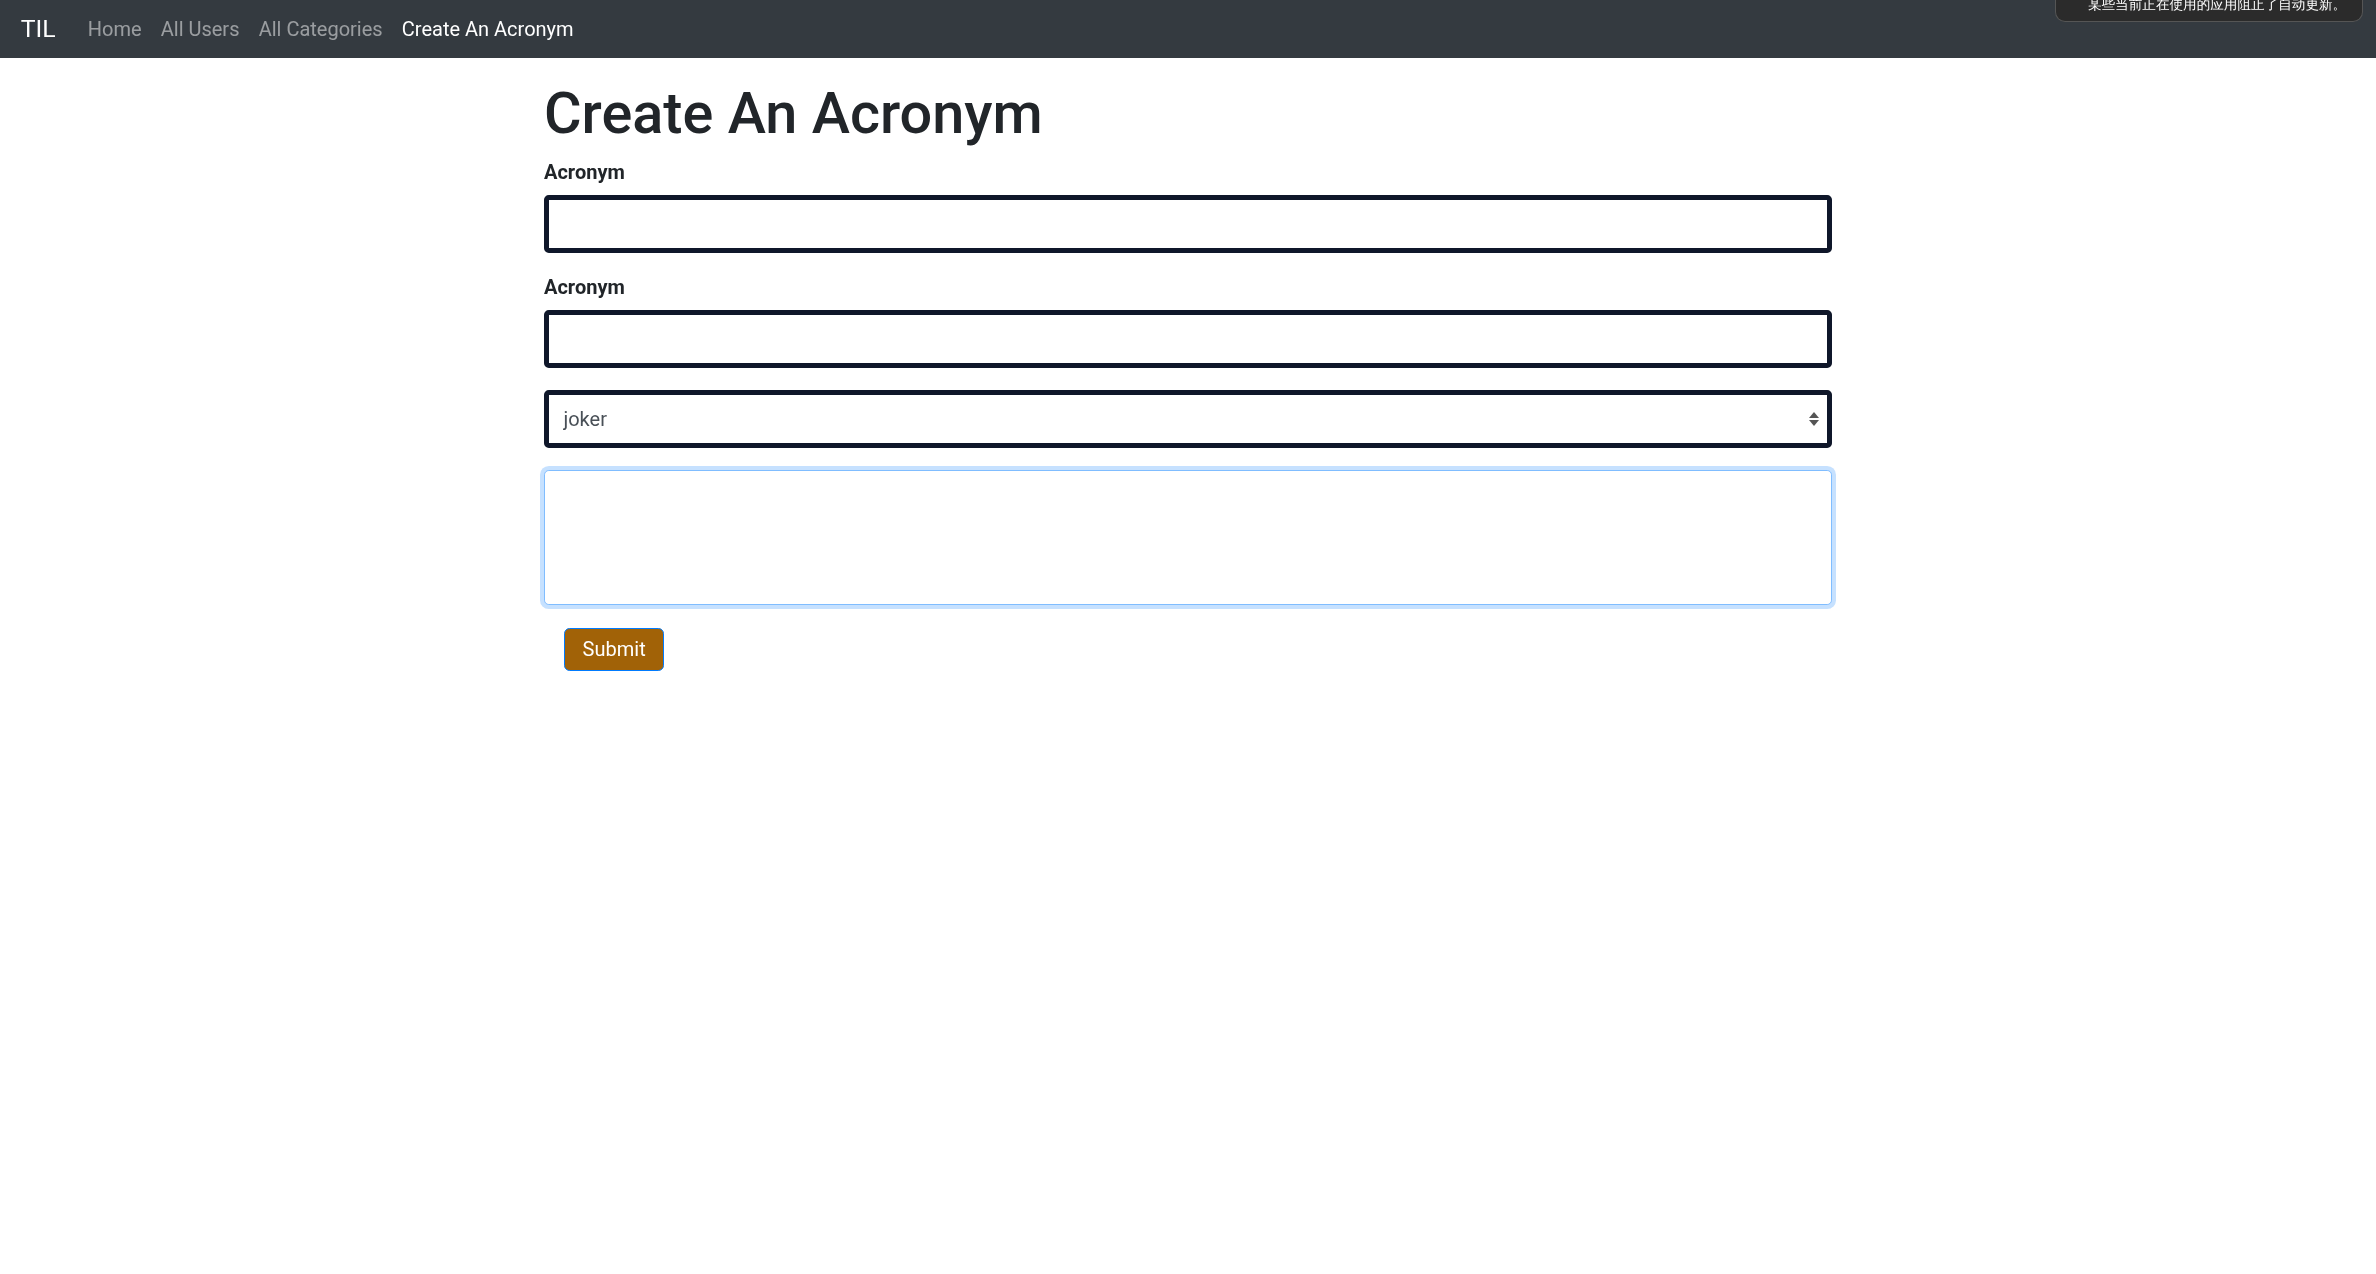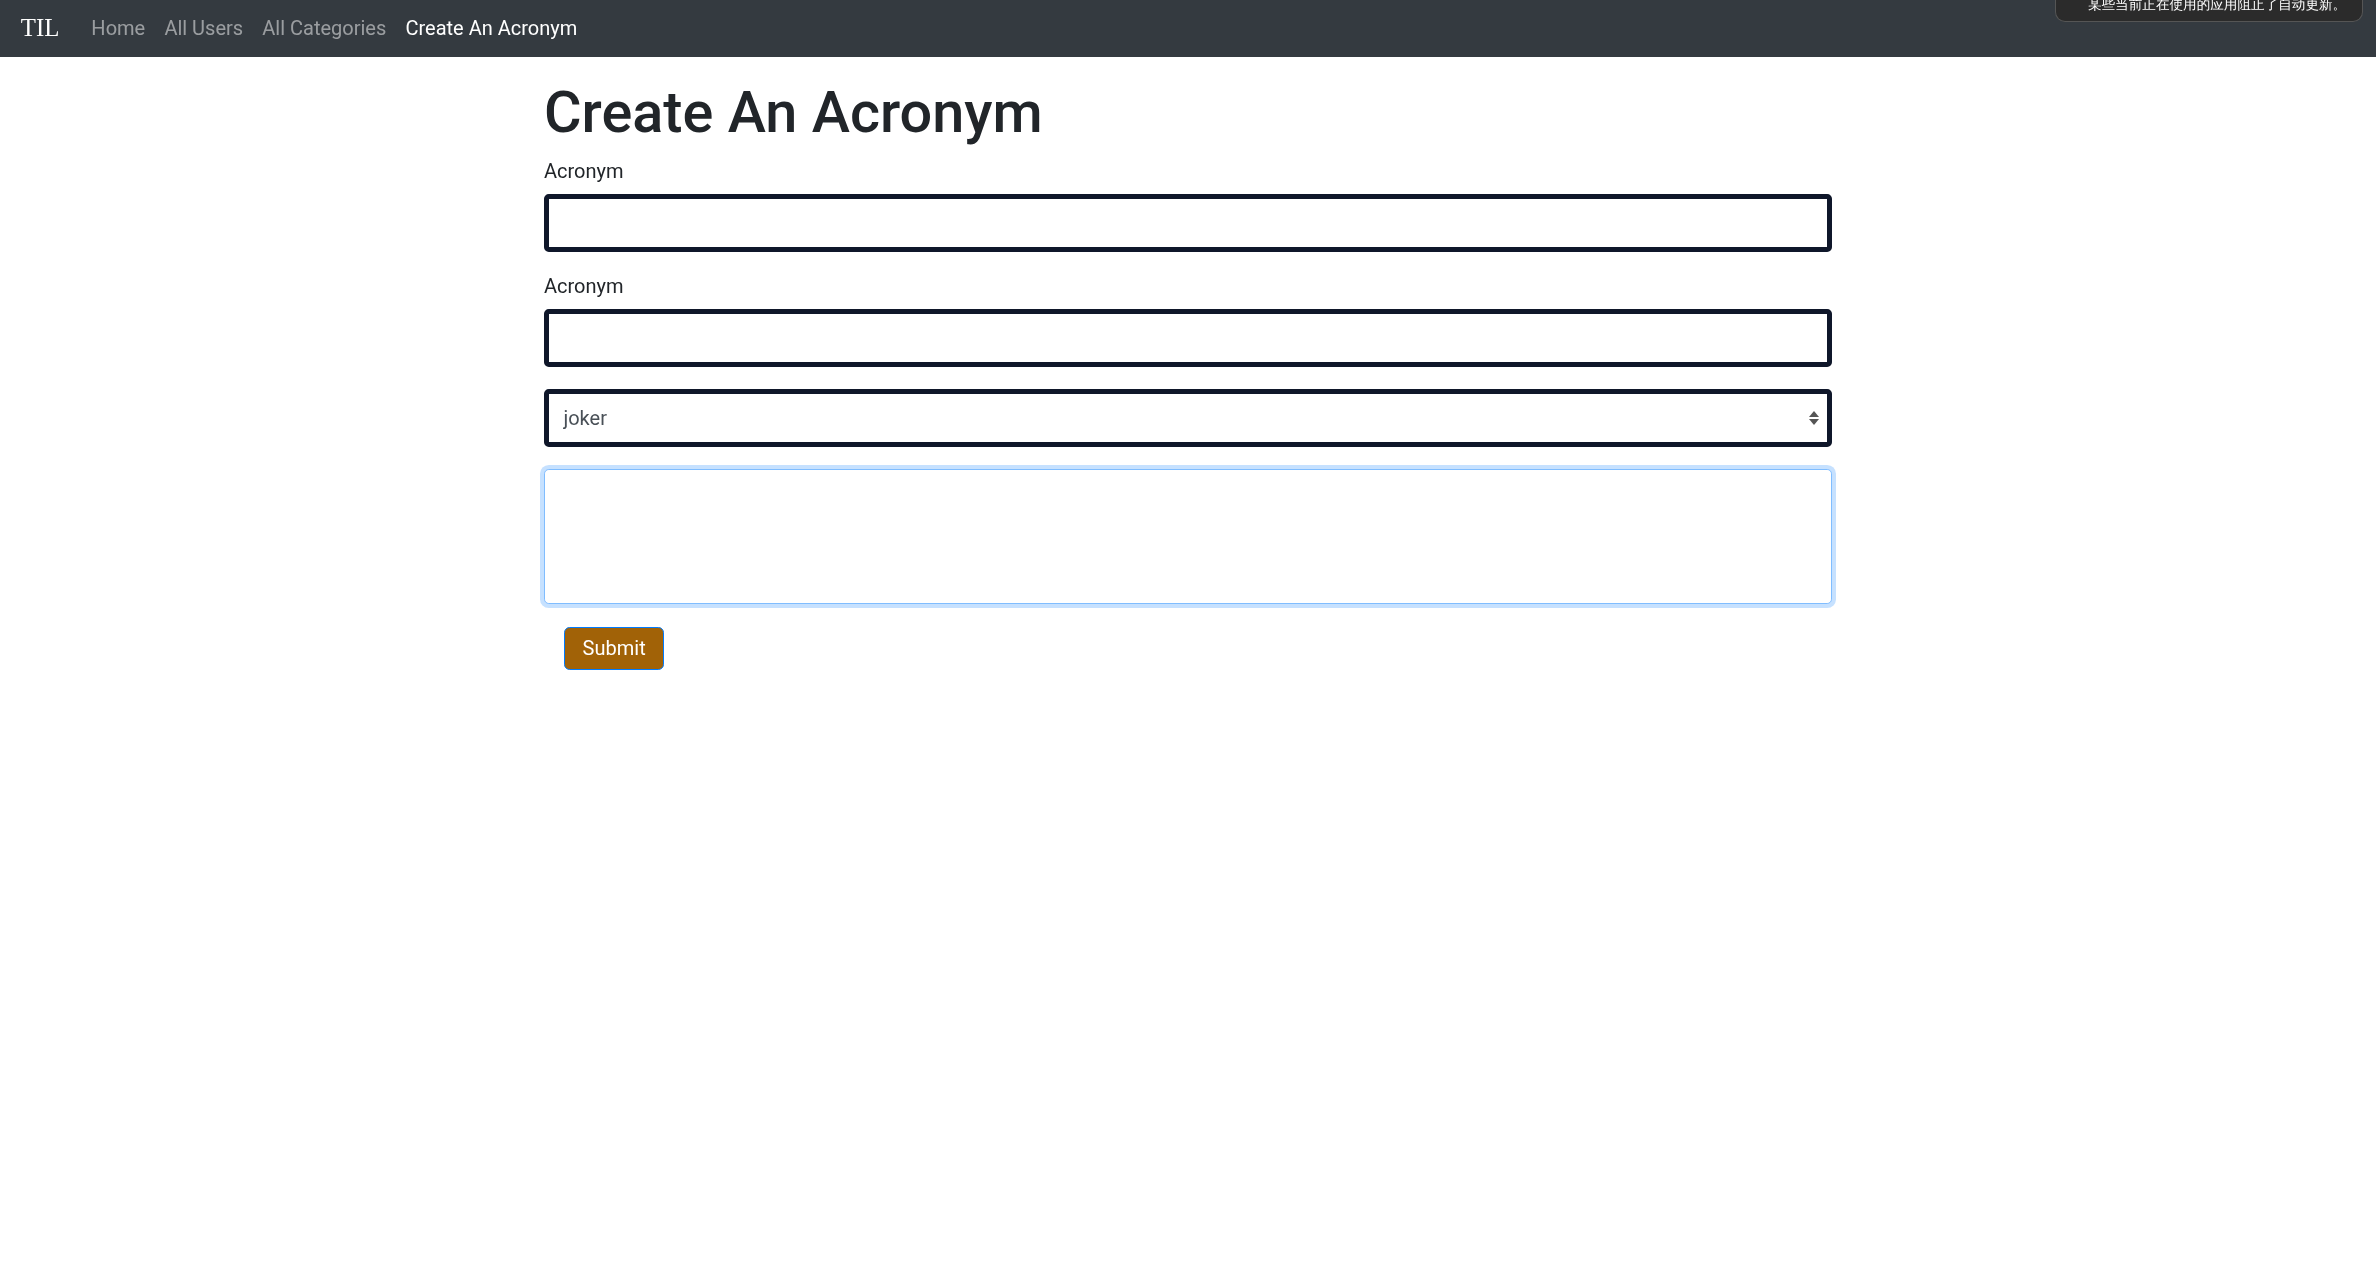--- a/index.html
+++ b/index.html
@@ -18,21 +18,20 @@
       display: flex;
       align-items: center;
       position: relative;
     }
     .navbar-brand {
       color: #fff;
       font-size: 1.55rem;
       margin-right: 2rem;
       text-decoration: none;
       font-weight: 400;
-      font-family: Liberation Serif, serif;
     }
     .nav-link {
       color: rgba(255,255,255,0.5);
       font-size: 1.25rem;
       margin-right: 1.2rem;
       text-decoration: none;
       font-weight: 400;
     }
     .nav-link.active {
       color: #fff;
@@ -65,21 +64,21 @@
       color: #212529;
     }
     .form-group {
       margin-bottom: 1.4rem;
     }
     label {
       display: block;
       font-size: 1.25rem;
       margin-bottom: 0.7rem;
       color: #212529;
-      font-weight: 400;
+      font-weight: 700;
     }
     .form-control {
       display: block;
       width: 100%;
       padding: 0.55rem 0.9rem;
       font-size: 1.25rem;
       line-height: 1.5;
       color: #495057;
       background-color: #fff;
       border: 5px solid #0f172a;

